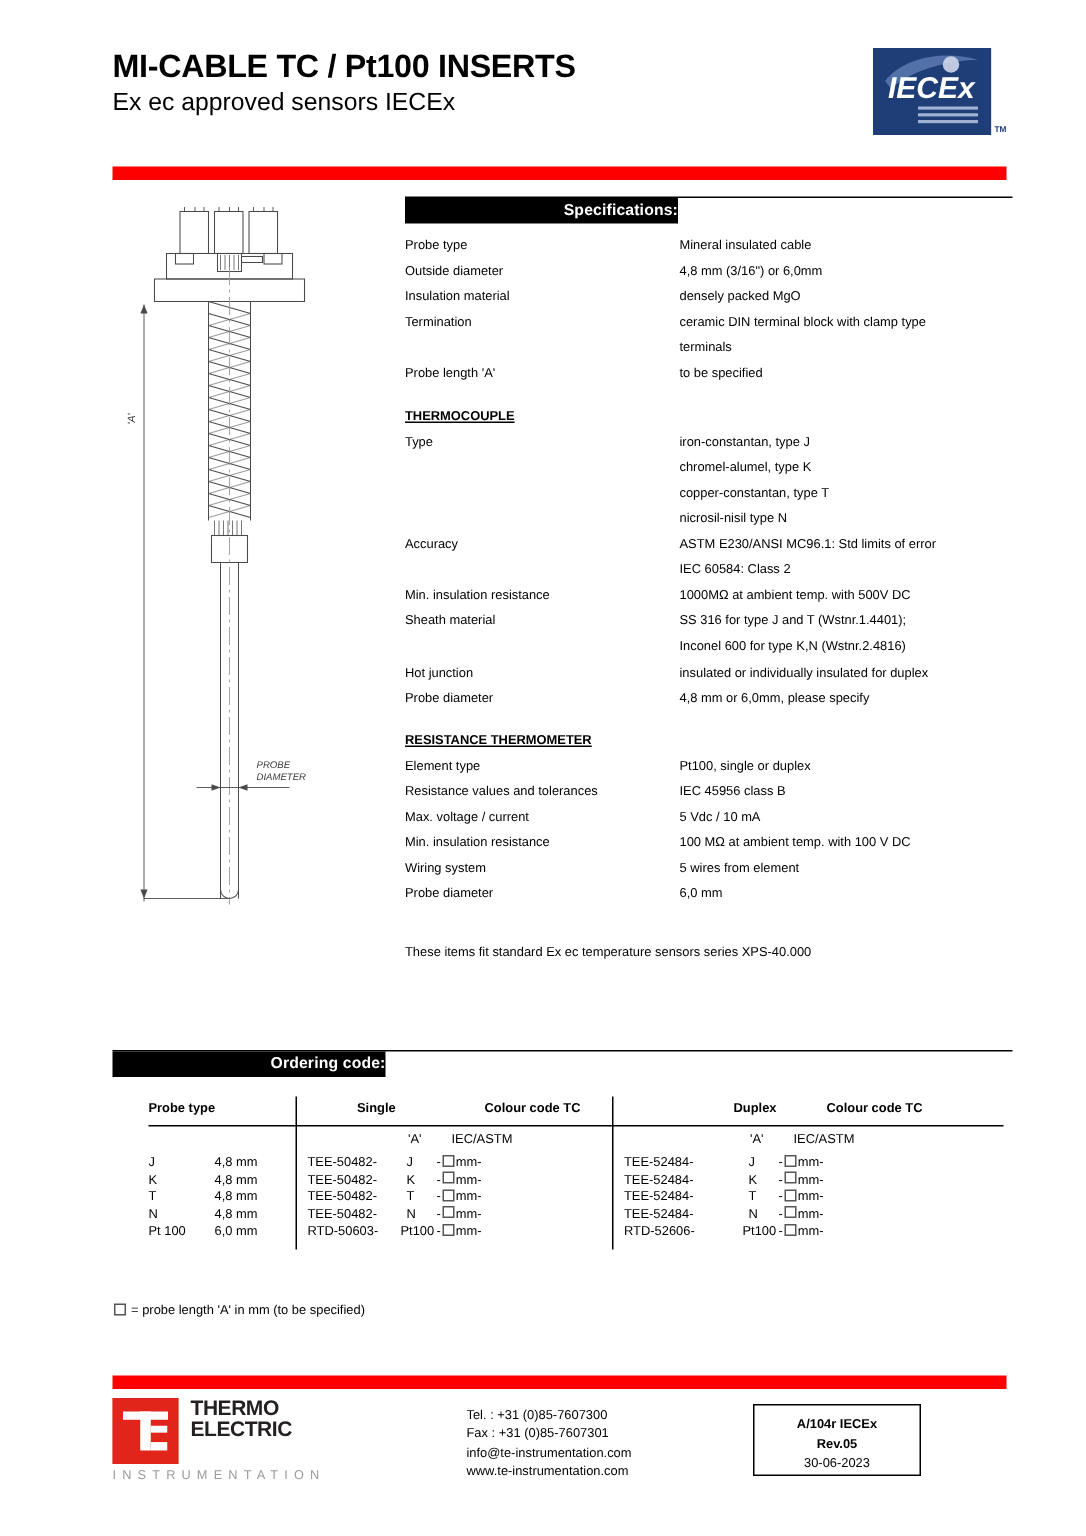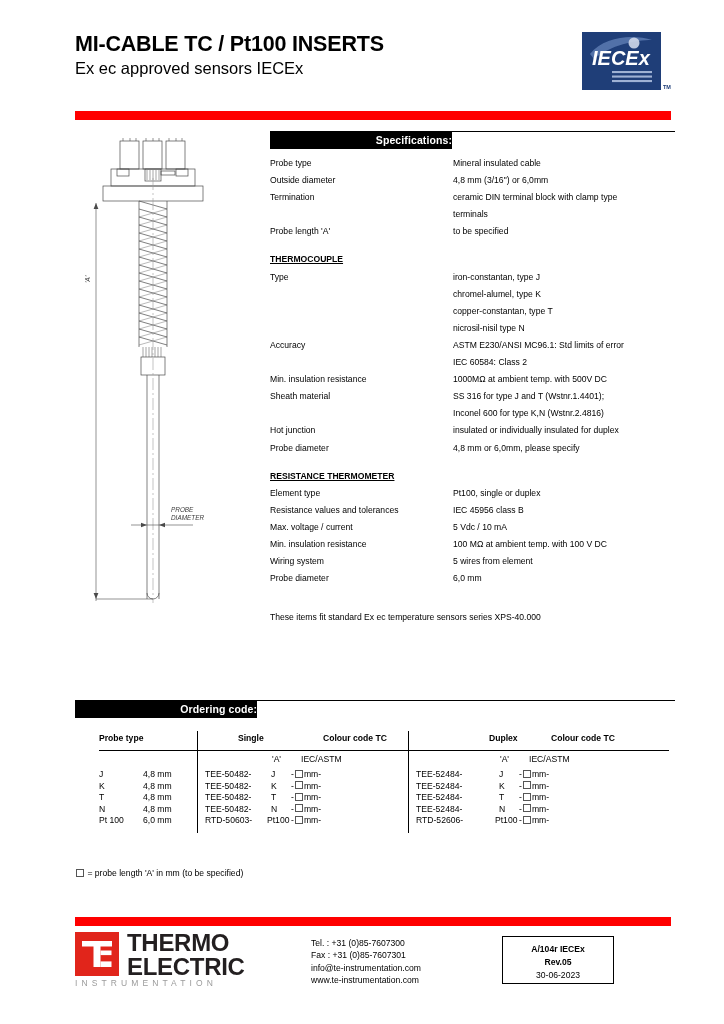--- a/index.html
+++ b/index.html
@@ -62,21 +62,21 @@
   .vline { position:absolute; width:1px; background:#000; }
   .sq {
     display:inline-block; width:6px; height:6px;
     border:1px solid #555; vertical-align:-0.5px; margin:0 1px;
   }
   .ord-foot { position:absolute; left:64px; top:868px; font-size:8.6px; white-space:nowrap; }
 
   
   .te-logo { position:absolute; left:64px; top:932px; }
   .te-mark { position:absolute; left:0; top:0; width:44px; height:44px; background:#E1251B; }
-  .te-words { position:absolute; left:52px; top:-1px; font-size:24px; font-weight:bold; line-height:1.02; color:#231f20; letter-spacing:-0.3px; }
+  .te-words { position:absolute; left:52px; top:-1px; font-size:14px; font-weight:bold; line-height:1.02; color:#231f20; letter-spacing:-0.3px; }
   .te-tag { position:absolute; left:0; top:46px; font-size:8.5px; color:#9b9b9b; letter-spacing:4.1px; white-space:nowrap; }
 
   .contact { position:absolute; left:300px; top:937px; font-size:8.6px; line-height:12.4px; }
   .contact div { white-space:nowrap; }
 
   .docref {
     position:absolute; left:491px; top:936px; width:112px; height:48px;
     border:1px solid #000; box-sizing:border-box;
     text-align:center; font-size:8.6px; padding-top:6px;
   }
@@ -178,20 +178,24 @@
 
     <div class="spec-row">
       <span class="spec-lbl">Probe type</span>
       <span class="spec-val">Mineral insulated cable</span>
     </div>
     <div class="spec-row">
       <span class="spec-lbl">Outside diameter</span>
       <span class="spec-val">4,8 mm (3/16") or 6,0mm</span>
     </div>
     <div class="spec-row">
+      <span class="spec-lbl">Insulation material</span>
+      <span class="spec-val">densely packed MgO</span>
+    </div>
+    <div class="spec-row">
       <span class="spec-lbl">Termination</span>
       <span class="spec-val">ceramic DIN terminal block with clamp type</span>
     </div>
     <div class="spec-row">
       <span class="spec-lbl"></span>
       <span class="spec-val">terminals</span>
     </div>
     <div class="spec-row">
       <span class="spec-lbl">Probe length 'A'</span>
       <span class="spec-val">to be specified</span>

